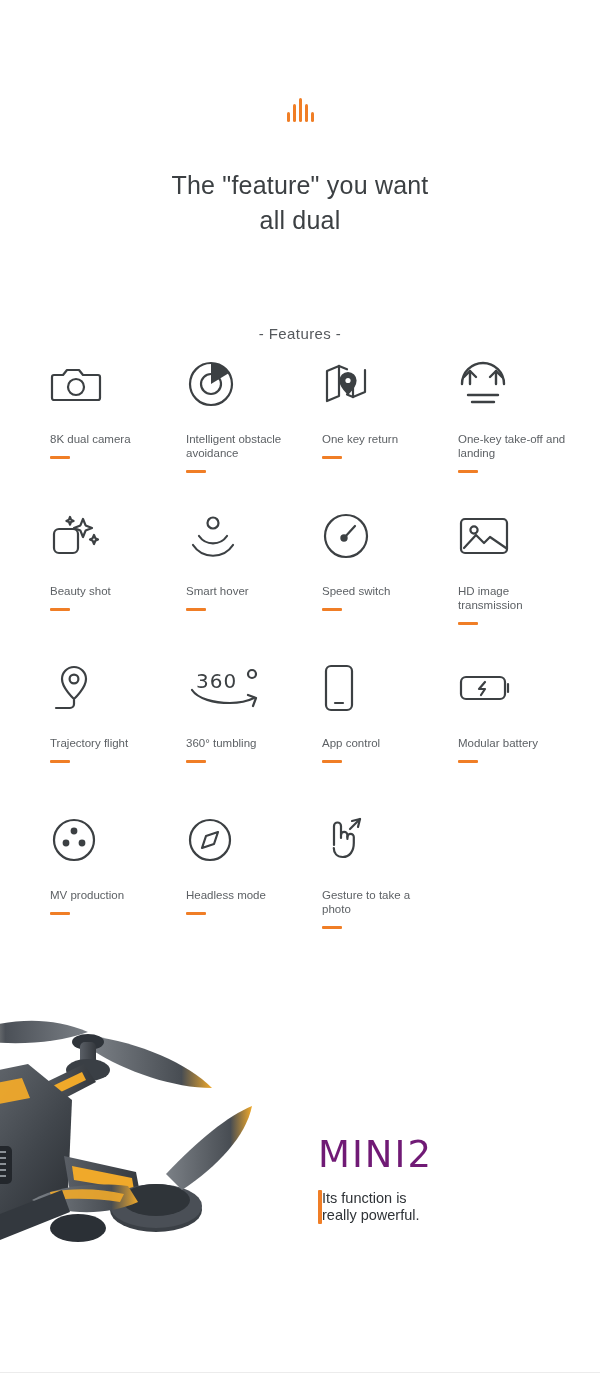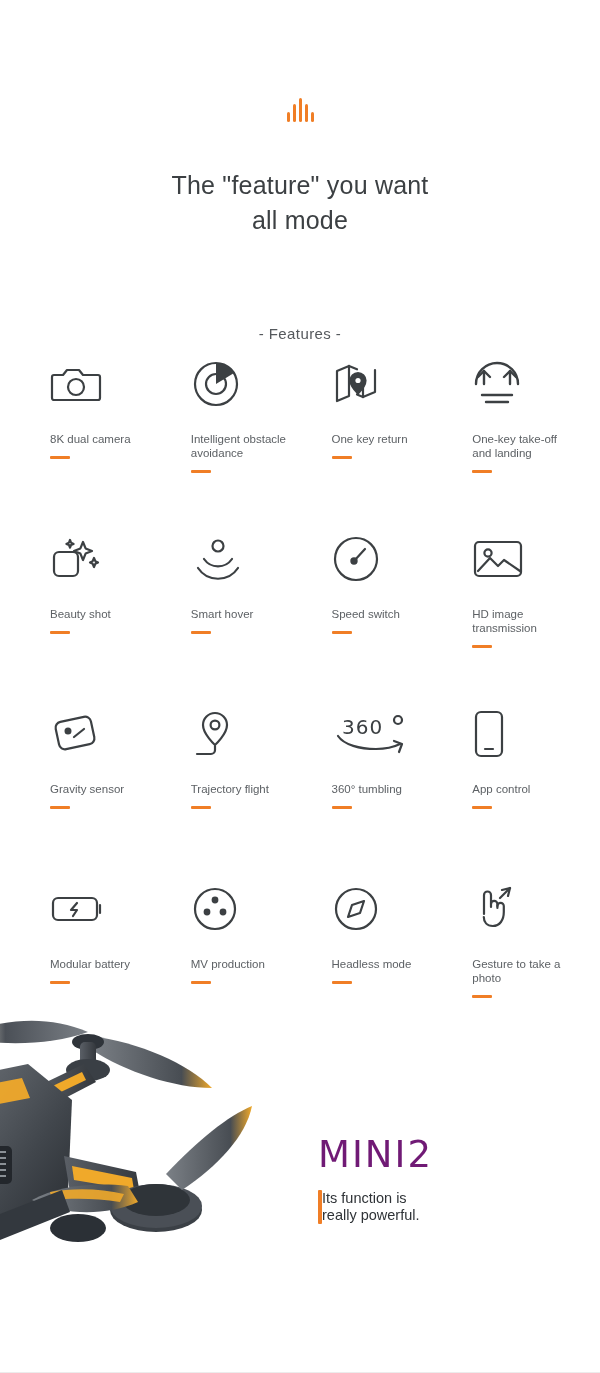--- a/index.html
+++ b/index.html
@@ -71,21 +71,20 @@
   
   .grid {
     position: absolute;
     top: 356px;
     left: 34px;
     width: 540px;
     display: grid;
     grid-template-columns: repeat(4, 1fr);
     grid-auto-rows: 152px;
     column-gap: 4px;
-    gap: 23px;
   }
   .cell {
     position: relative;
     padding-left: 16px;
   }
   .cell .ico {
     height: 56px;
     display: flex;
     align-items: center;
     text-align: right;
@@ -162,21 +161,21 @@
   <div class="logo-mark">
     <span class="b1"></span>
       <span class="b2"></span>
       <span class="b3"></span>
       <span class="b4"></span>
       <span class="b5"></span>
   </div>
 
   <div class="headline">
     <span>The "feature" you want</span>
-    <span class="l2">all mode</span>
+    <span class="l2">all dual</span>
   </div>
 
   <div class="sub-label">- Features -</div>
 
   <div class="grid">
 
     <div class="cell">
       <div class="ico">
         <svg width="54" height="44" viewBox="0 0 54 44" fill="none" stroke="#3c4043" stroke-width="2.2" stroke-linecap="round" stroke-linejoin="round">
           <path d="M4 13h9l4-5h12l4 5h15a2 2 0 0 1 2 2v21a2 2 0 0 1-2 2H4a2 2 0 0 1-2-2V15a2 2 0 0 1 2-2z"></path>
@@ -272,31 +271,20 @@
         <svg width="54" height="44" viewBox="0 0 54 44" fill="none" stroke="#3c4043" stroke-width="2.2" stroke-linecap="round" stroke-linejoin="round">
           <rect x="3" y="5" width="46" height="34" rx="4"></rect>
           <circle cx="16" cy="16" r="3.6"></circle>
           <path d="M6 34l12-13 8 8 6-6 16 11"></path>
         </svg>
       </div>
       <div class="label">HD image transmission</div>
       <div class="rule"></div>
     </div>
 
-    <div class="cell">
-      <div class="ico">
-        <svg width="52" height="46" viewBox="0 0 52 46" fill="none" stroke="#3c4043" stroke-width="2.2" stroke-linecap="round" stroke-linejoin="round">
-          <rect x="7" y="8" width="36" height="28" rx="6" transform="rotate(-12 25 22)"></rect>
-          <circle cx="18" cy="20" r="2.4" fill="#3c4043"></circle>
-          <path d="M24 26l10-8"></path>
-        </svg>
-      </div>
-      <div class="label">Gravity sensor</div>
-      <div class="rule"></div>
-    </div>
 
     <div class="cell">
       <div class="ico">
         <svg width="46" height="48" viewBox="0 0 46 48" fill="none" stroke="#3c4043" stroke-width="2.2" stroke-linecap="round" stroke-linejoin="round">
           <path d="M24 3a12 12 0 0 1 12 12c0 9-12 20-12 20S12 24 12 15A12 12 0 0 1 24 3z"></path>
           <circle cx="24" cy="15" r="4.4"></circle>
           <path d="M24 36v4a4 4 0 0 1-4 4H9"></path>
           <path d="M6 44h8"></path>
         </svg>
       </div>

